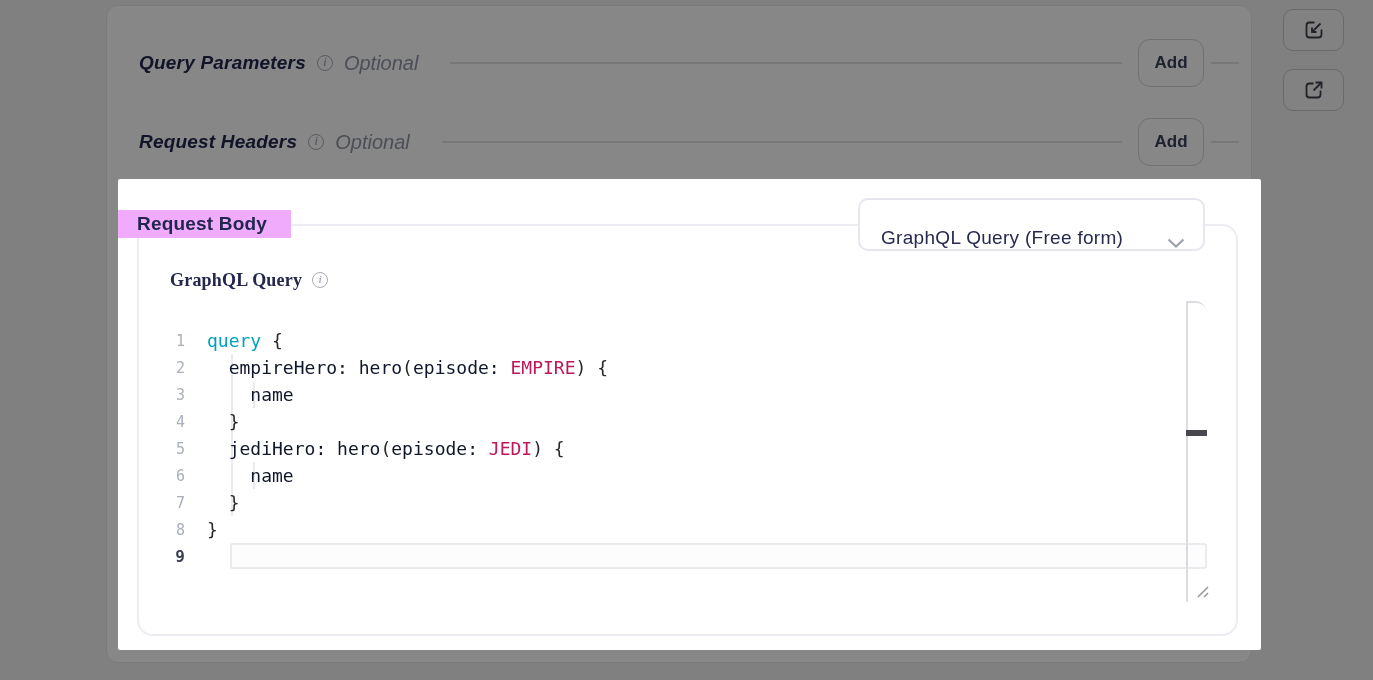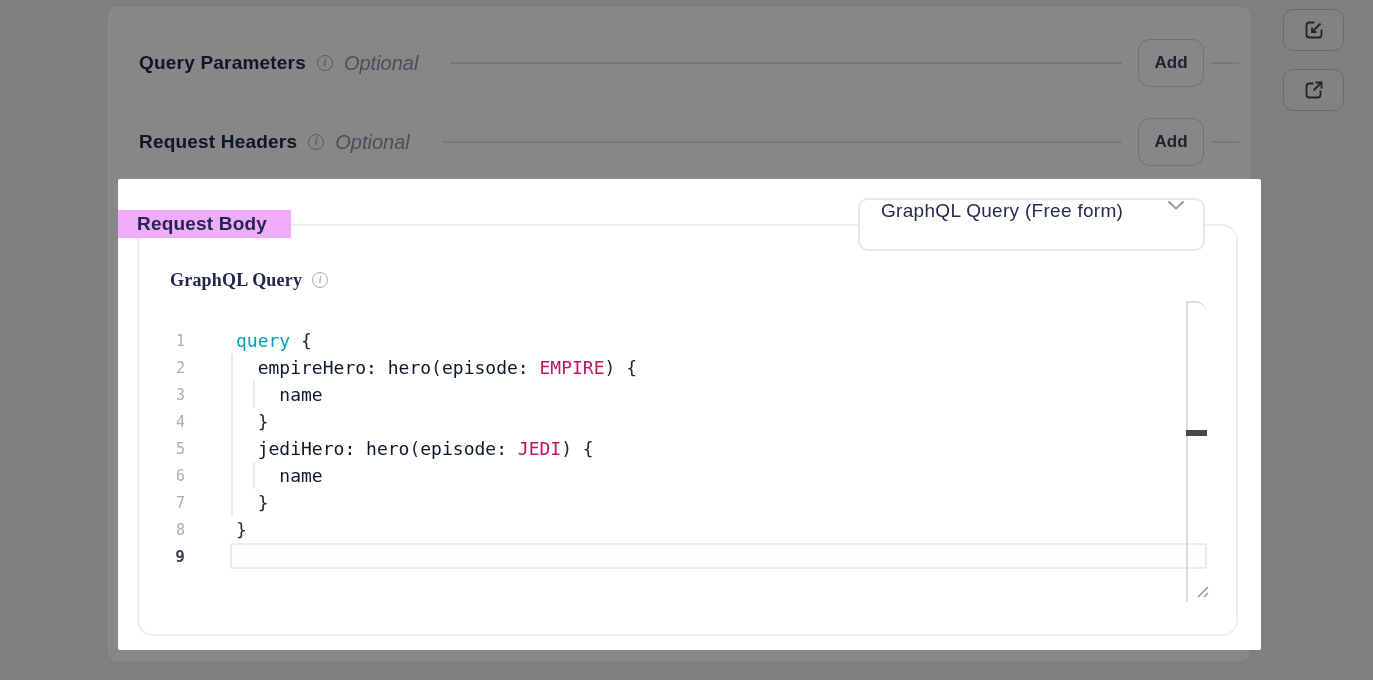--- a/index.html
+++ b/index.html
@@ -17,21 +17,21 @@
     background: #ffffff; border: 1px solid #e7e7ee; border-radius: 12px;
   }
   .section-row {
     position: absolute; left: 32px; right: 12px; height: 48px;
     display: flex; align-items: center;
   }
   .section-row.r0 { top: 33px; }
   .section-row.r1 { top: 112px; }
   .section-label {
     font-size: 19px; font-weight: 700; letter-spacing: .2px;
-    color: #23264d; margin-right: 11px; white-space: nowrap;
+    color: #23264d; margin-right: 11px; white-space: nowrap; font-style: italic;
   }
   .info-icon {
     width: 16px; height: 16px; border: 1.5px solid #a8acba; border-radius: 50%;
     color: #a8acba; font-size: 10px; font-style: italic; font-weight: 700;
     display: inline-flex; align-items: center; justify-content: center;
     flex: none; margin-right: 11px; line-height: 1;
   }
   .hint {
     font-size: 20px; font-style: italic; color: #8f94a3; margin-right: 32px;
     white-space: nowrap;
@@ -66,21 +66,21 @@
     border: 2px solid #ececf2; border-radius: 16px;
   }
   .rb-label-wrap {
     position: absolute; left: 0; top: 31px; height: 28px; background: #f0abfc;
     padding: 0 24px 0 19px; display: flex; align-items: center; z-index: 2;
   }
   .rb-label { font-size: 19px; font-weight: 700; letter-spacing: .2px; color: #23264d; white-space: nowrap; }
   .select {
     position: absolute; left: 740px; top: 19px; width: 347px; height: 53px;
     background: #ffffff; border: 2px solid #e6e6ee; border-radius: 10px;
-    display: flex; align-items: flex-start; padding: 0 18px 0 21px; z-index: 3; cursor: pointer;
+    display: flex; align-items: flex-end; padding: 0 18px 0 21px; z-index: 3; cursor: pointer;
   }
   .select-value { flex: 1; font-size: 19px; letter-spacing: .3px; color: #262a4e; white-space: nowrap; }
   .select svg { stroke: #9ba0b0; fill: none; stroke-width: 2.2; flex: none; }
 
   .gq-row { position: absolute; left: 52px; top: 89px; height: 24px; display: flex; align-items: center; z-index: 2; font-family: Liberation Serif, serif; }
   .gq-label { font-size: 18px; font-weight: 700; letter-spacing: .2px; color: #23264d; margin-right: 10px; }
 
   
   .code-area {
     position: absolute; left: 20px; top: 148px; width: 1090px; height: 244px;
@@ -89,21 +89,21 @@
   .guide { position: absolute; width: 2px; background: #ebebee; z-index: 0; }
   .g1 { left: 93px; top: 27px; height: 162px; }
   .g2a { left: 115px; top: 54px; height: 27px; }
   .g2b { left: 115px; top: 135px; height: 27px; }
   .crow { position: relative; height: 27px; display: flex; align-items: center; z-index: 1; }
   .gutter {
     width: 47px; flex: none; text-align: right;
     font-size: 15px; color: #a9aebc;
   }
   .crow.active .gutter { color: #3a4150; font-weight: 700; font-size: 16px; }
-  .code { margin-left: 51px; white-space: pre; font-size: 18px; line-height: 27px; position: relative; z-index: 1; }
+  .code { margin-left: 22px; white-space: pre; font-size: 18px; line-height: 27px; position: relative; z-index: 1; }
   .active-box {
     position: absolute; left: 92px; width: 977px; top: 0; height: 26px;
     border: 2px solid #eaeaef; background: #fdfdfe; border-radius: 2px; z-index: 0;
   }
   .tok-kw   { color: #00a1bd; }
   .tok-prop { color: #0f172a; }
   .tok-enum { color: #be185d; }
   .tok-punc { color: #26282c; }
   .tok-plain{ color: #26282c; }
 

